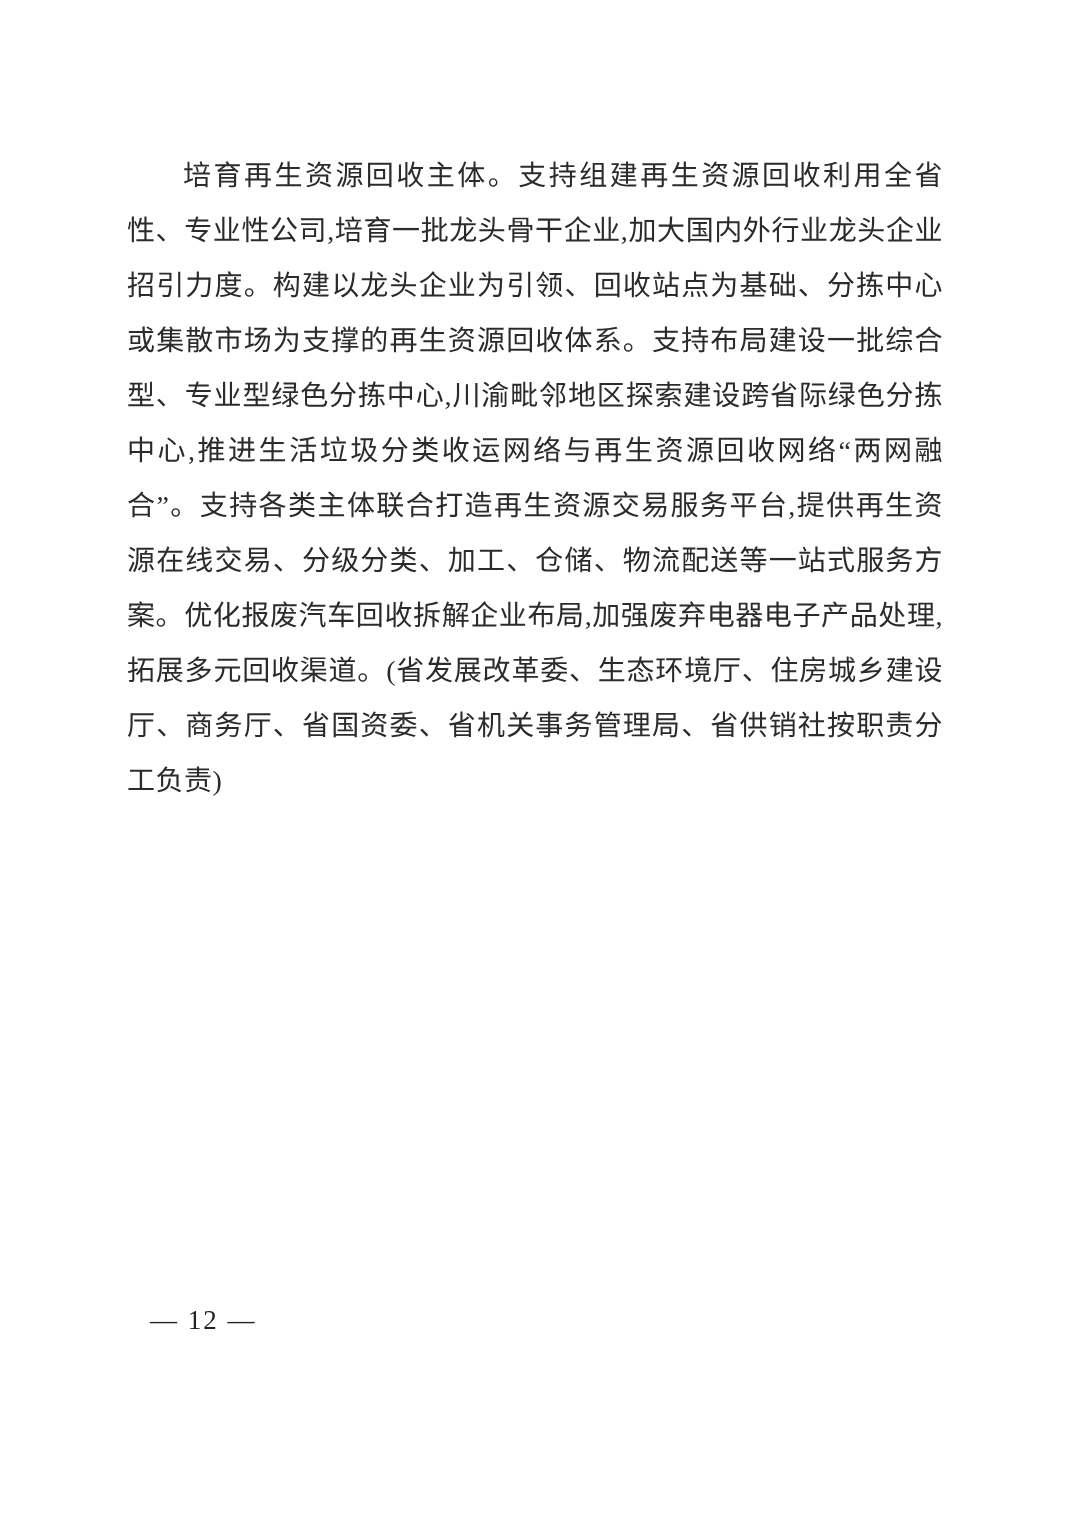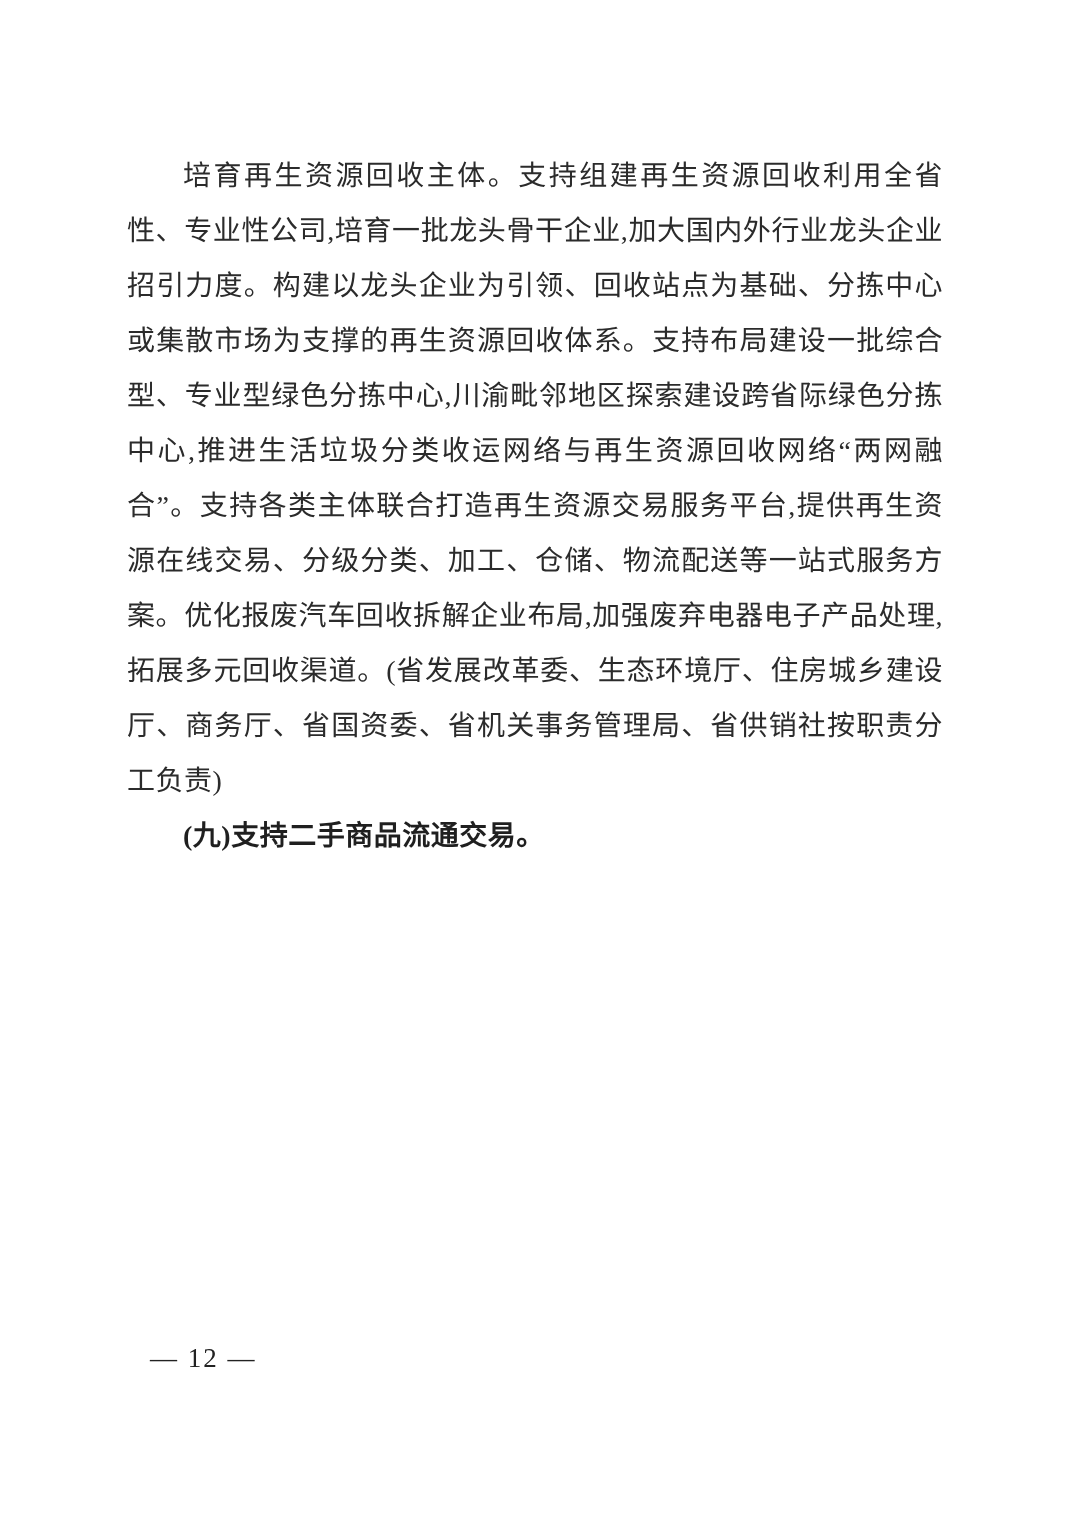--- a/index.html
+++ b/index.html
@@ -32,29 +32,28 @@
     padding: 0;
     text-indent: 2em;
   }
   .content p.heading {
     font-weight: bold;
     color: #1f1f1f;
   }
   .footer {
     position: absolute;
     left: 150px;
-    top: 1338px;
+    top: 1300px;
     font-size: 27px;
     line-height: 40px;
     color: #222222;
     letter-spacing: 2px;
   }
 </style>
 </head>
 <body>
 
 <div class="page">
   <div class="content">
     <p class="body">培育再生资源回收主体。支持组建再生资源回收利用全省性、专业性公司,培育一批龙头骨干企业,加大国内外行业龙头企业招引力度。构建以龙头企业为引领、回收站点为基础、分拣中心或集散市场为支撑的再生资源回收体系。支持布局建设一批综合型、专业型绿色分拣中心,川渝毗邻地区探索建设跨省际绿色分拣中心,推进生活垃圾分类收运网络与再生资源回收网络“两网融合”。支持各类主体联合打造再生资源交易服务平台,提供再生资源在线交易、分级分类、加工、仓储、物流配送等一站式服务方案。优化报废汽车回收拆解企业布局,加强废弃电器电子产品处理,拓展多元回收渠道。(省发展改革委、生态环境厅、住房城乡建设厅、商务厅、省国资委、省机关事务管理局、省供销社按职责分工负责)</p>
-    <p class="heading">(九)支持二手商品流通交易。</p>
   </div>
   <div class="footer">— 12 —</div>
 </div>
 
 </body></html>

